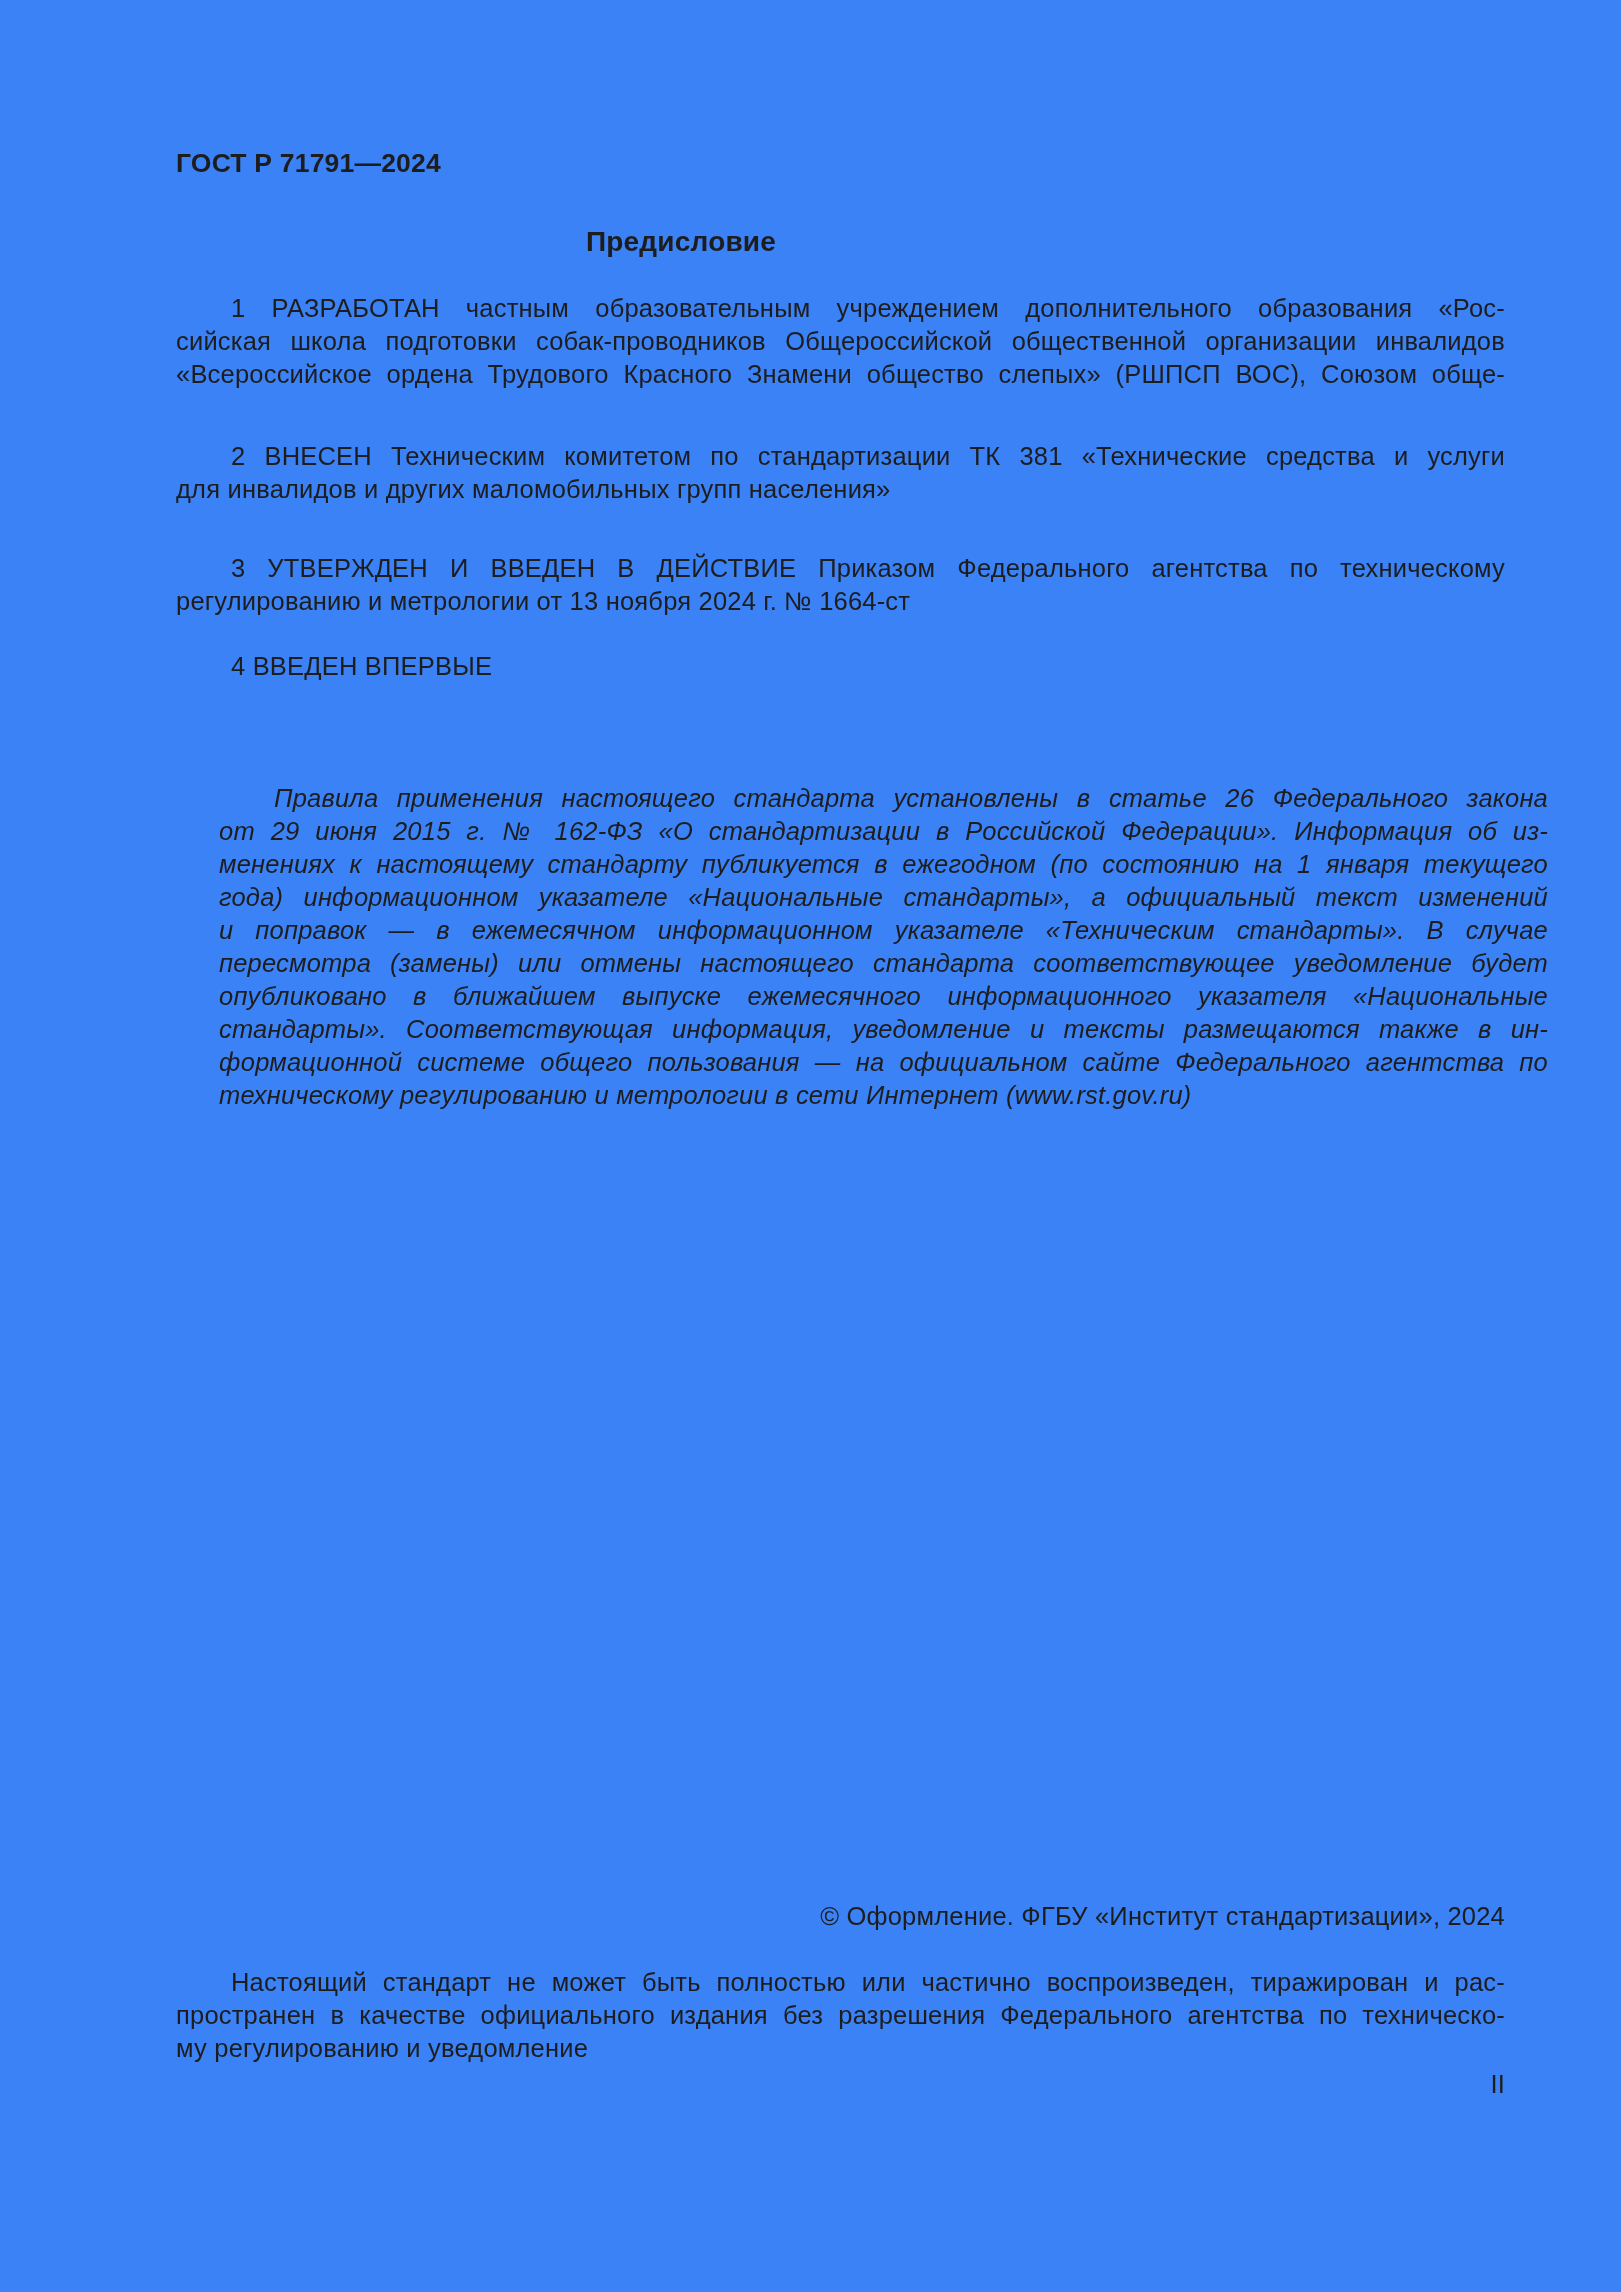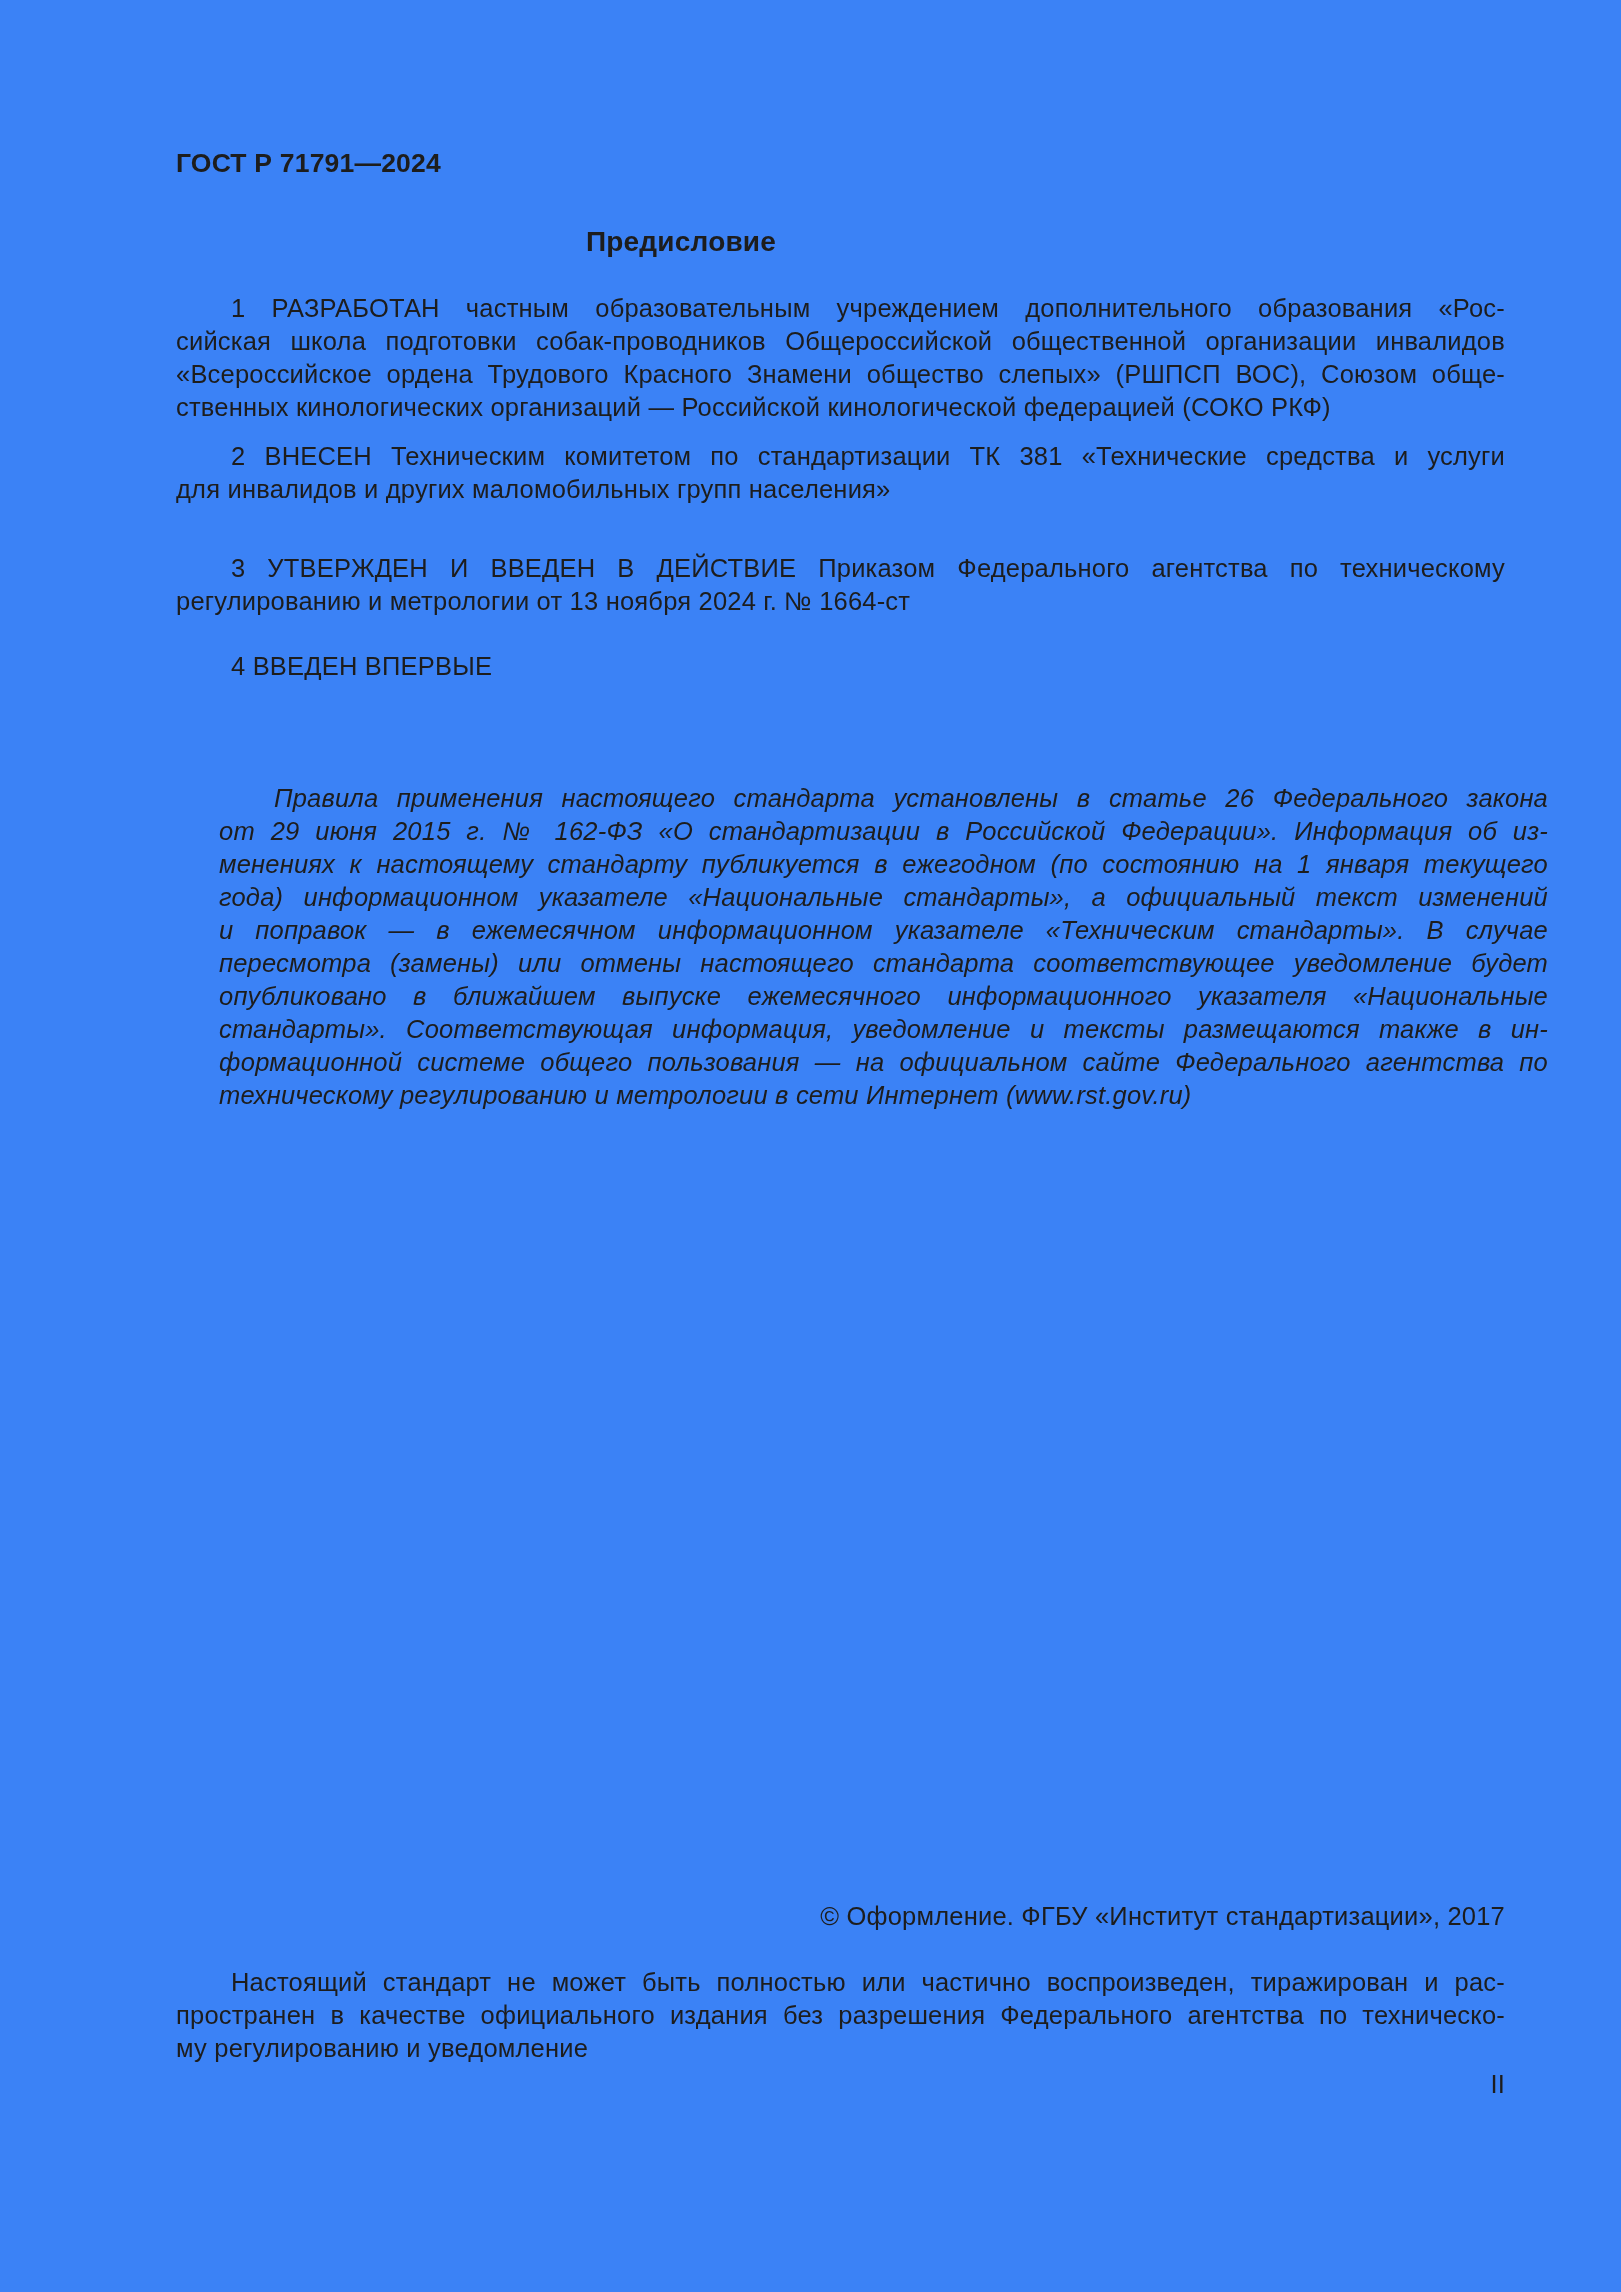--- a/index.html
+++ b/index.html
@@ -56,21 +56,20 @@
 <div class="page">
 
   <div class="block doc-header">ГОСТ Р 71791—2024</div>
 
   <div class="block doc-title">Предисловие</div>
 
   <div class="block para-1">
     <div class="jl ind">1 РАЗРАБОТАН частным образовательным учреждением дополнительного образования «Рос-</div>
     <div class="jl">сийская школа подготовки собак-проводников Общероссийской общественной организации инвалидов</div>
     <div class="jl">«Всероссийское ордена Трудового Красного Знамени общество слепых» (РШПСП ВОС), Союзом обще-</div>
-    <div class="last">ственных кинологических организаций — Российской кинологической федерацией (СОКО РКФ)</div>
   </div>
 
   <div class="block para-2">
     <div class="jl ind">2 ВНЕСЕН Техническим комитетом по стандартизации ТК 381 «Технические средства и услуги</div>
     <div class="last">для инвалидов и других маломобильных групп населения»</div>
   </div>
 
   <div class="block para-3">
     <div class="jl ind">3 УТВЕРЖДЕН И ВВЕДЕН В ДЕЙСТВИЕ Приказом Федерального агентства по техническому</div>
     <div class="last">регулированию и метрологии от 13 ноября 2024 г. № 1664-ст</div>
@@ -86,21 +85,21 @@
     <div class="jl">менениях к настоящему стандарту публикуется в ежегодном (по состоянию на 1 января текущего</div>
     <div class="jl">года) информационном указателе «Национальные стандарты», а официальный текст изменений</div>
     <div class="jl">и поправок — в ежемесячном информационном указателе «Техническим стандарты». В случае</div>
     <div class="jl">пересмотра (замены) или отмены настоящего стандарта соответствующее уведомление будет</div>
     <div class="jl">опубликовано в ближайшем выпуске ежемесячного информационного указателя «Национальные</div>
     <div class="jl">стандарты». Соответствующая информация, уведомление и тексты размещаются также в ин-</div>
     <div class="jl">формационной системе общего пользования — на официальном сайте Федерального агентства по</div>
     <div class="last">техническому регулированию и метрологии в сети Интернет (www.rst.gov.ru)</div>
   </div>
 
-  <div class="block copyright-line">© Оформление. ФГБУ «Институт стандартизации», 2017</div>
+  <div class="block copyright-line">© Оформление. ФГБУ «Институт стандартизации», 2024</div>
 
   <div class="block repro-notice">
     <div class="jl ind">Настоящий стандарт не может быть полностью или частично воспроизведен, тиражирован и рас-</div>
     <div class="jl">пространен в качестве официального издания без разрешения Федерального агентства по техническо-</div>
     <div class="last">му регулированию и уведомление</div>
   </div>
 
   <div class="block page-number">II</div>
 
 </div>

